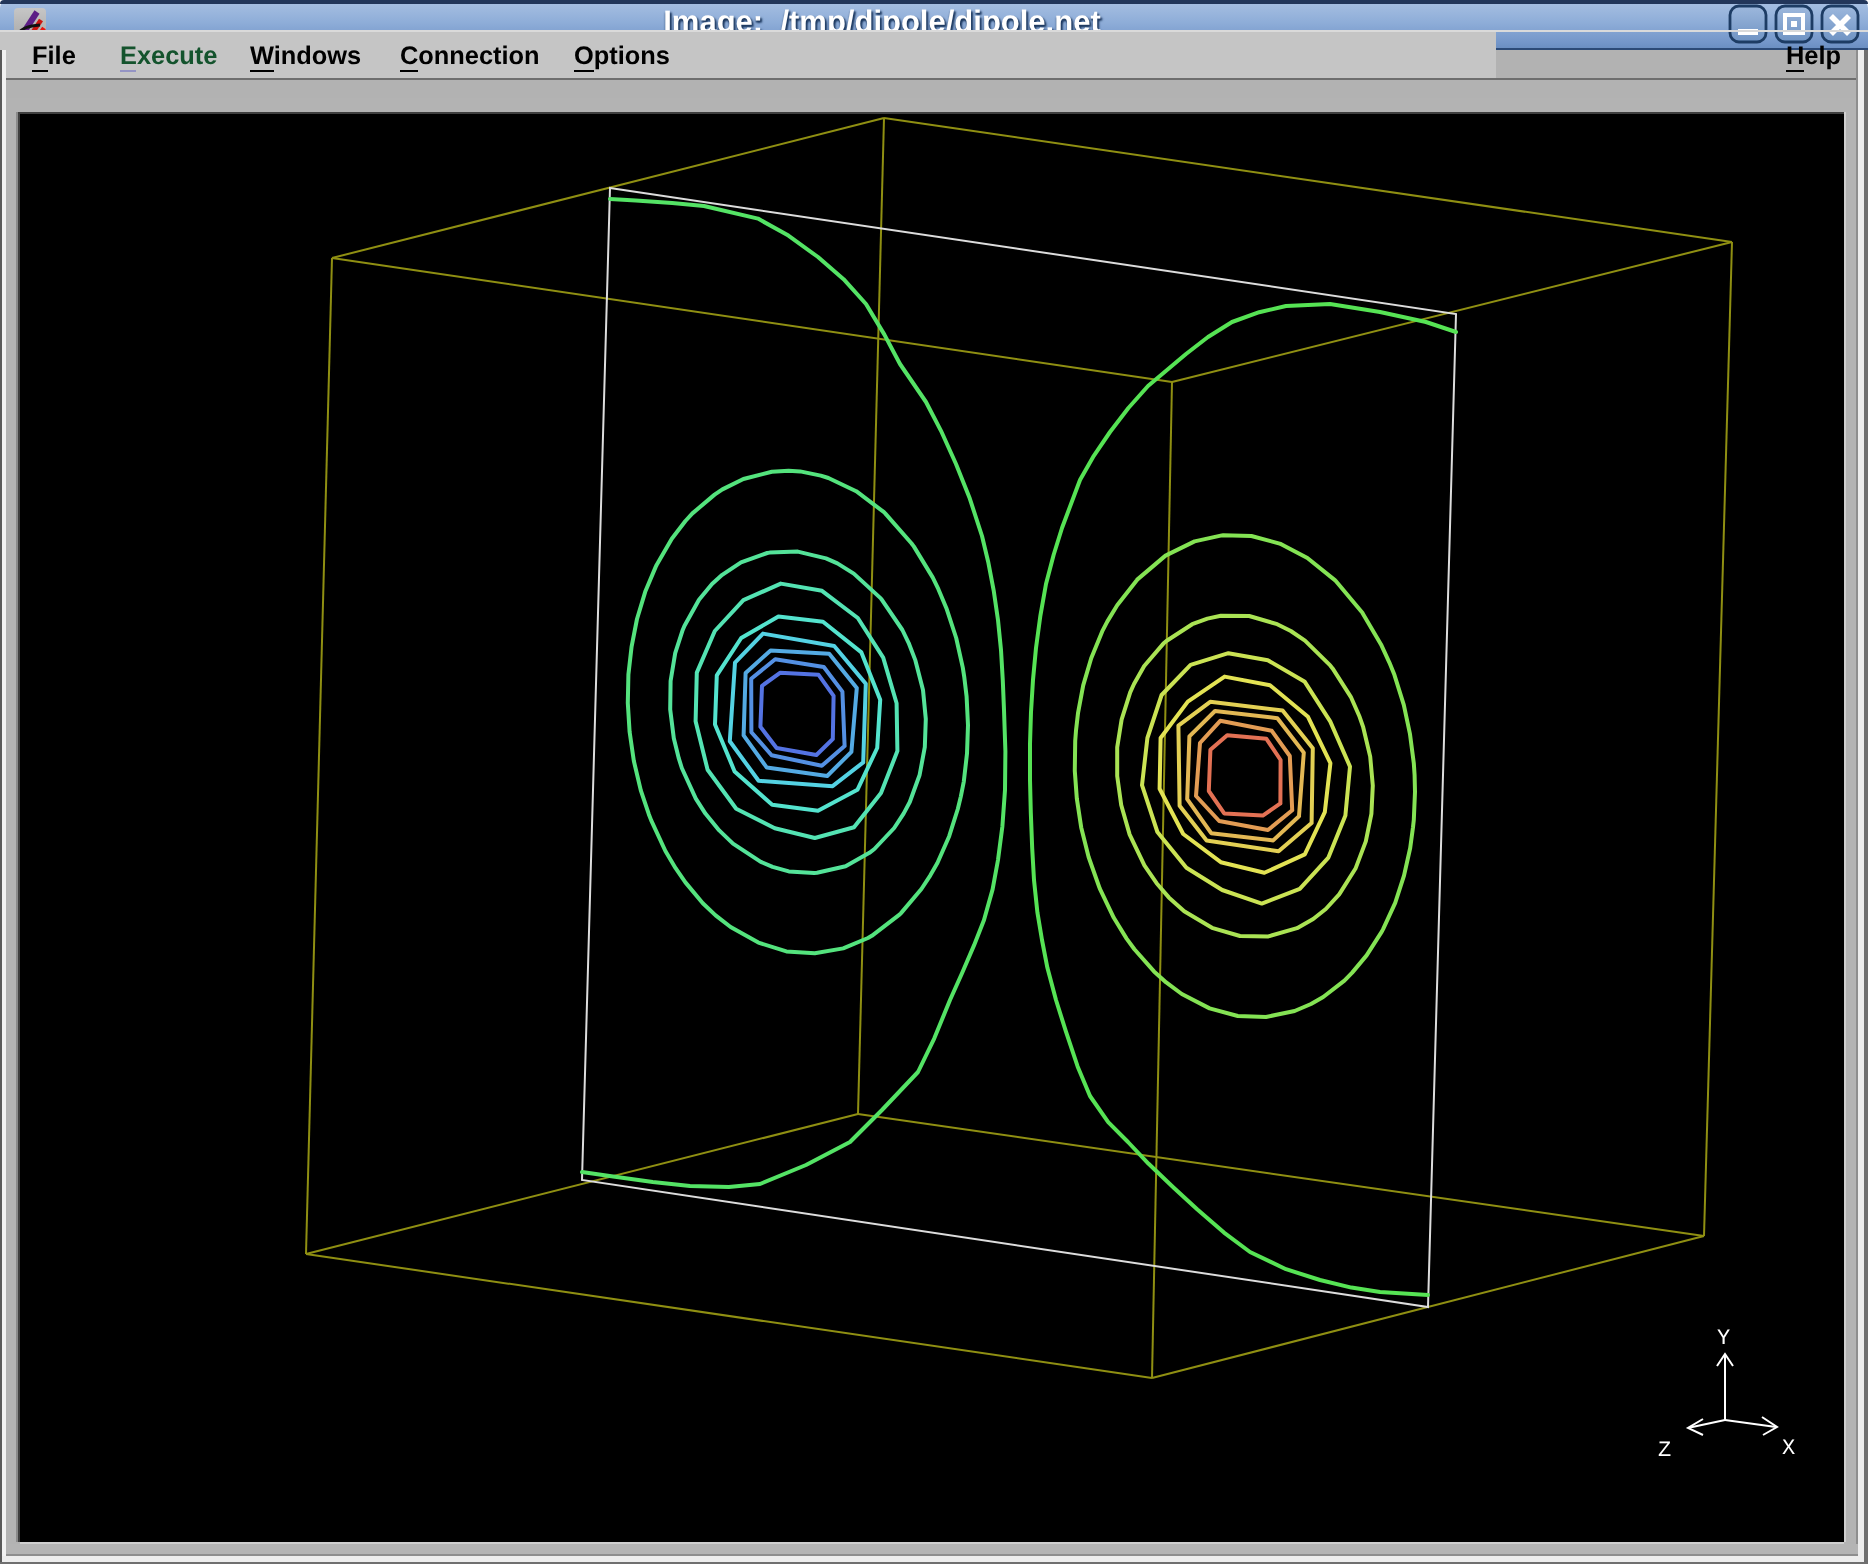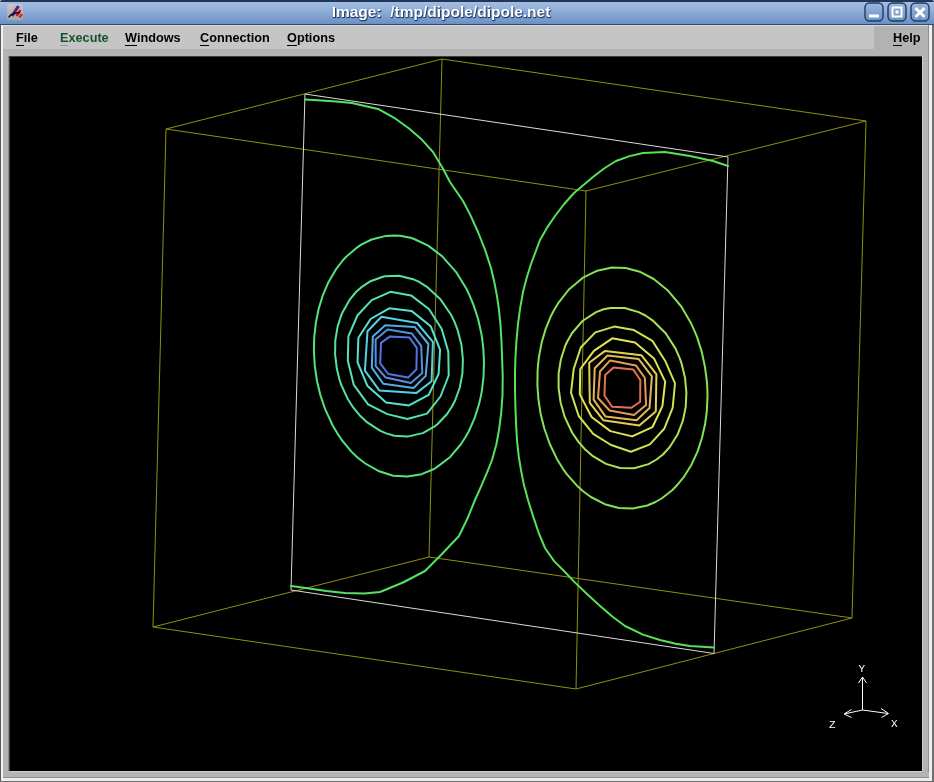--- a/index.html
+++ b/index.html
@@ -6,21 +6,21 @@
 #titlebar{position:absolute;left:0;top:0;width:934px;height:25px;
   border-radius:4px 4px 0 0;
   background:linear-gradient(#a6bfe2 4%,#8eadd8 45%,#7496c9 85%,#6b8fc2 96%);}
 #titlebar .topline{position:absolute;left:0;top:0;width:934px;height:2px;background:#22365a;border-radius:4px 4px 0 0;}
 #titlebar .botline{position:absolute;left:0;top:24px;width:934px;height:1px;background:#2c4a77;}
 #title{position:absolute;left:0;top:3px;width:882px;text-align:center;
   color:#fff;font-weight:bold;font-size:15.5px;letter-spacing:0px;
   text-shadow:1px 1px 1px #1e3a61,0 1px 1px #1e3a61;}
 #icon{position:absolute;left:7px;top:4px;width:16px;height:16px;border-radius:2px;
   background:linear-gradient(#c6c6c6,#a8a8a8);}
-#menubar{position:absolute;left:0;top:25px;width:874px;height:24px;background:#c5c5c5;}
+#menubar{position:absolute;left:0;top:15px;width:748px;height:24px;background:#c5c5c5;}
 #menubar .mtop{position:absolute;left:0;top:0;width:934px;height:1px;background:#dadada;}
 #menubar .mbot{position:absolute;left:0;top:24px;width:934px;height:1px;background:#6e6e6e;}
 .mi{position:absolute;top:6px;font-size:12.7px;font-weight:bold;color:#000;}
 .mi u{text-decoration:none;border-bottom:1px solid #000;padding-bottom:0px;}
 #exec{color:#14532d;} #exec u{border-bottom-color:#9494c4;}
 #canvas{position:absolute;left:10px;top:57px;width:912px;height:714px;background:#000;}
 .frame{position:absolute;}
 </style></head><body>
 <div id="titlebar">
     <div class="topline"></div>

